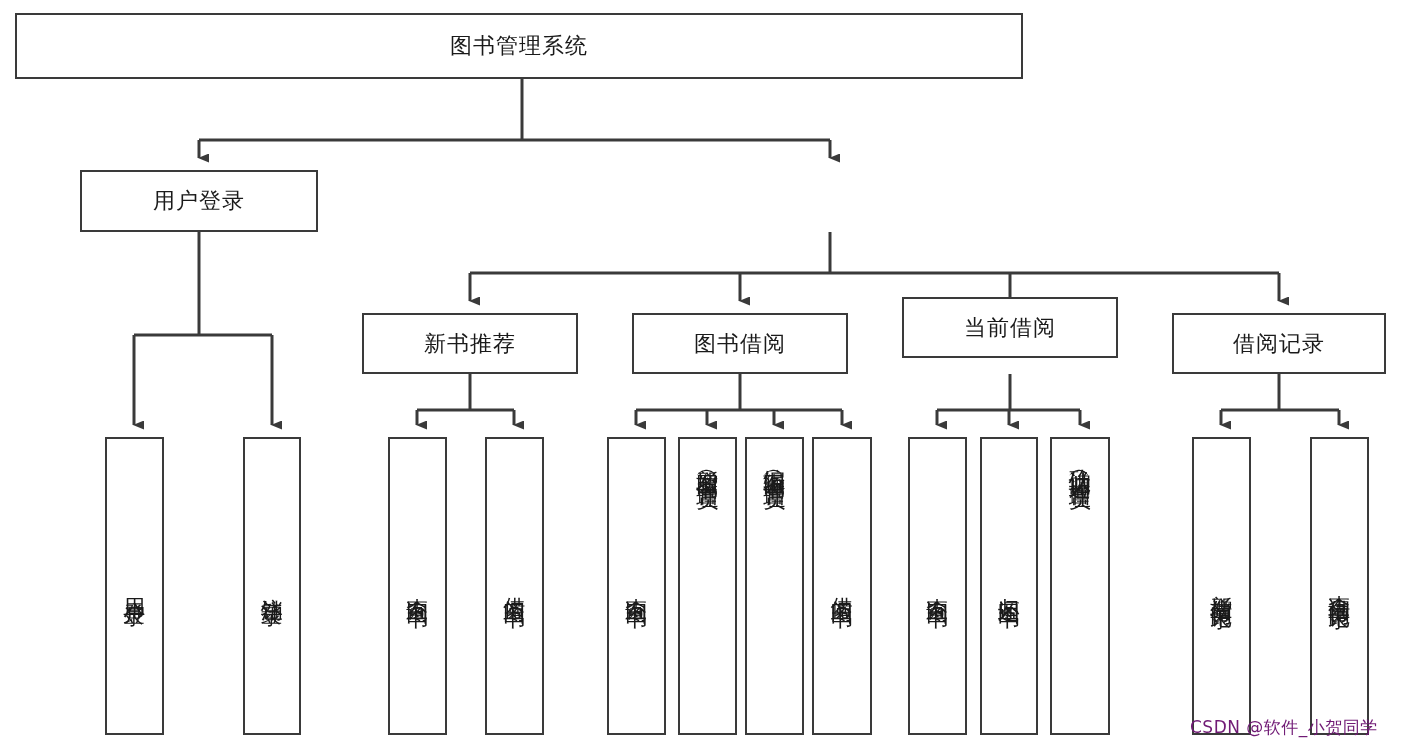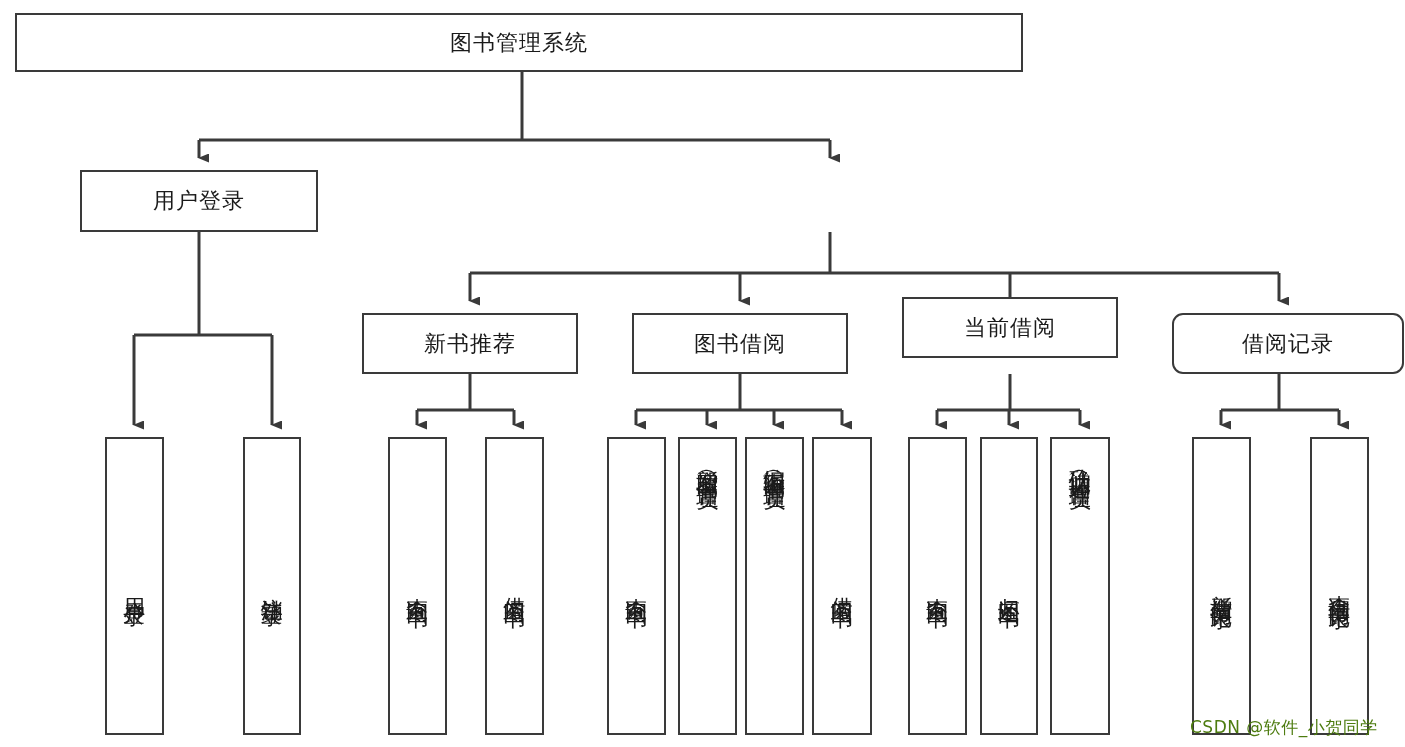--- a/index.html
+++ b/index.html
@@ -55,21 +55,21 @@
     justify-content: center;
     padding-top: 12px;
   }
   .node.vertical.centered {
     align-items: center;
     padding-top: 0;
   }
   .watermark {
     position: absolute;
     font-size: 17px;
-    color: #4d7c0f;
+    color: #701a75;
     white-space: nowrap;
     letter-spacing: 0.5px;
     left: 1190px;
     top: 716px;
     font-family: "DejaVu Sans", "Liberation Sans", sans-serif;
   }
 </style>
 </head>
 <body>
 
@@ -118,38 +118,38 @@
       <path d="M1009,410 L1009,425" marker-end="url(#arrowhead)"></path>
       <path d="M1080,410 L1080,425" marker-end="url(#arrowhead)"></path>
 
       <path d="M1279,374 L1279,410"></path>
       <path d="M1221,410 L1339,410"></path>
       <path d="M1221,410 L1221,425" marker-end="url(#arrowhead)"></path>
       <path d="M1339,410 L1339,425" marker-end="url(#arrowhead)"></path>
     </g>
   </svg>
 
-  <div class="node" style="left: 15px; top: 13px; width: 1008px; height: 59px;">
+  <div class="node" style="left: 15px; top: 13px; width: 1008px; height: 66px;">
     <span class="node-label">图书管理系统</span>
   </div>
 
   <div class="node" style="left: 80px; top: 170px; width: 238px; height: 62px;">
     <span class="node-label">用户登录</span>
   </div>
 
   <div class="node" style="left: 362px; top: 313px; width: 216px; height: 61px;">
     <span class="node-label">新书推荐</span>
   </div>
   <div class="node" style="left: 632px; top: 313px; width: 216px; height: 61px;">
     <span class="node-label">图书借阅</span>
   </div>
   <div class="node" style="left: 902px; top: 297px; width: 216px; height: 61px;">
     <span class="node-label">当前借阅</span>
   </div>
-  <div class="node" style="left: 1172px; top: 313px; width: 232px; height: 61px; border-radius: 11px;">
+  <div class="node" style="left: 1172px; top: 313px; width: 214px; height: 61px;">
     <span class="node-label">借阅记录</span>
   </div>
 
   <div class="node vertical centered" style="left: 105px; top: 437px; width: 59px; height: 298px;">
     <span class="node-label">用户登录</span>
   </div>
   <div class="node vertical centered" style="left: 243px; top: 437px; width: 58px; height: 298px;">
     <span class="node-label">注销登录</span>
   </div>
   <div class="node vertical centered" style="left: 388px; top: 437px; width: 59px; height: 298px;">

